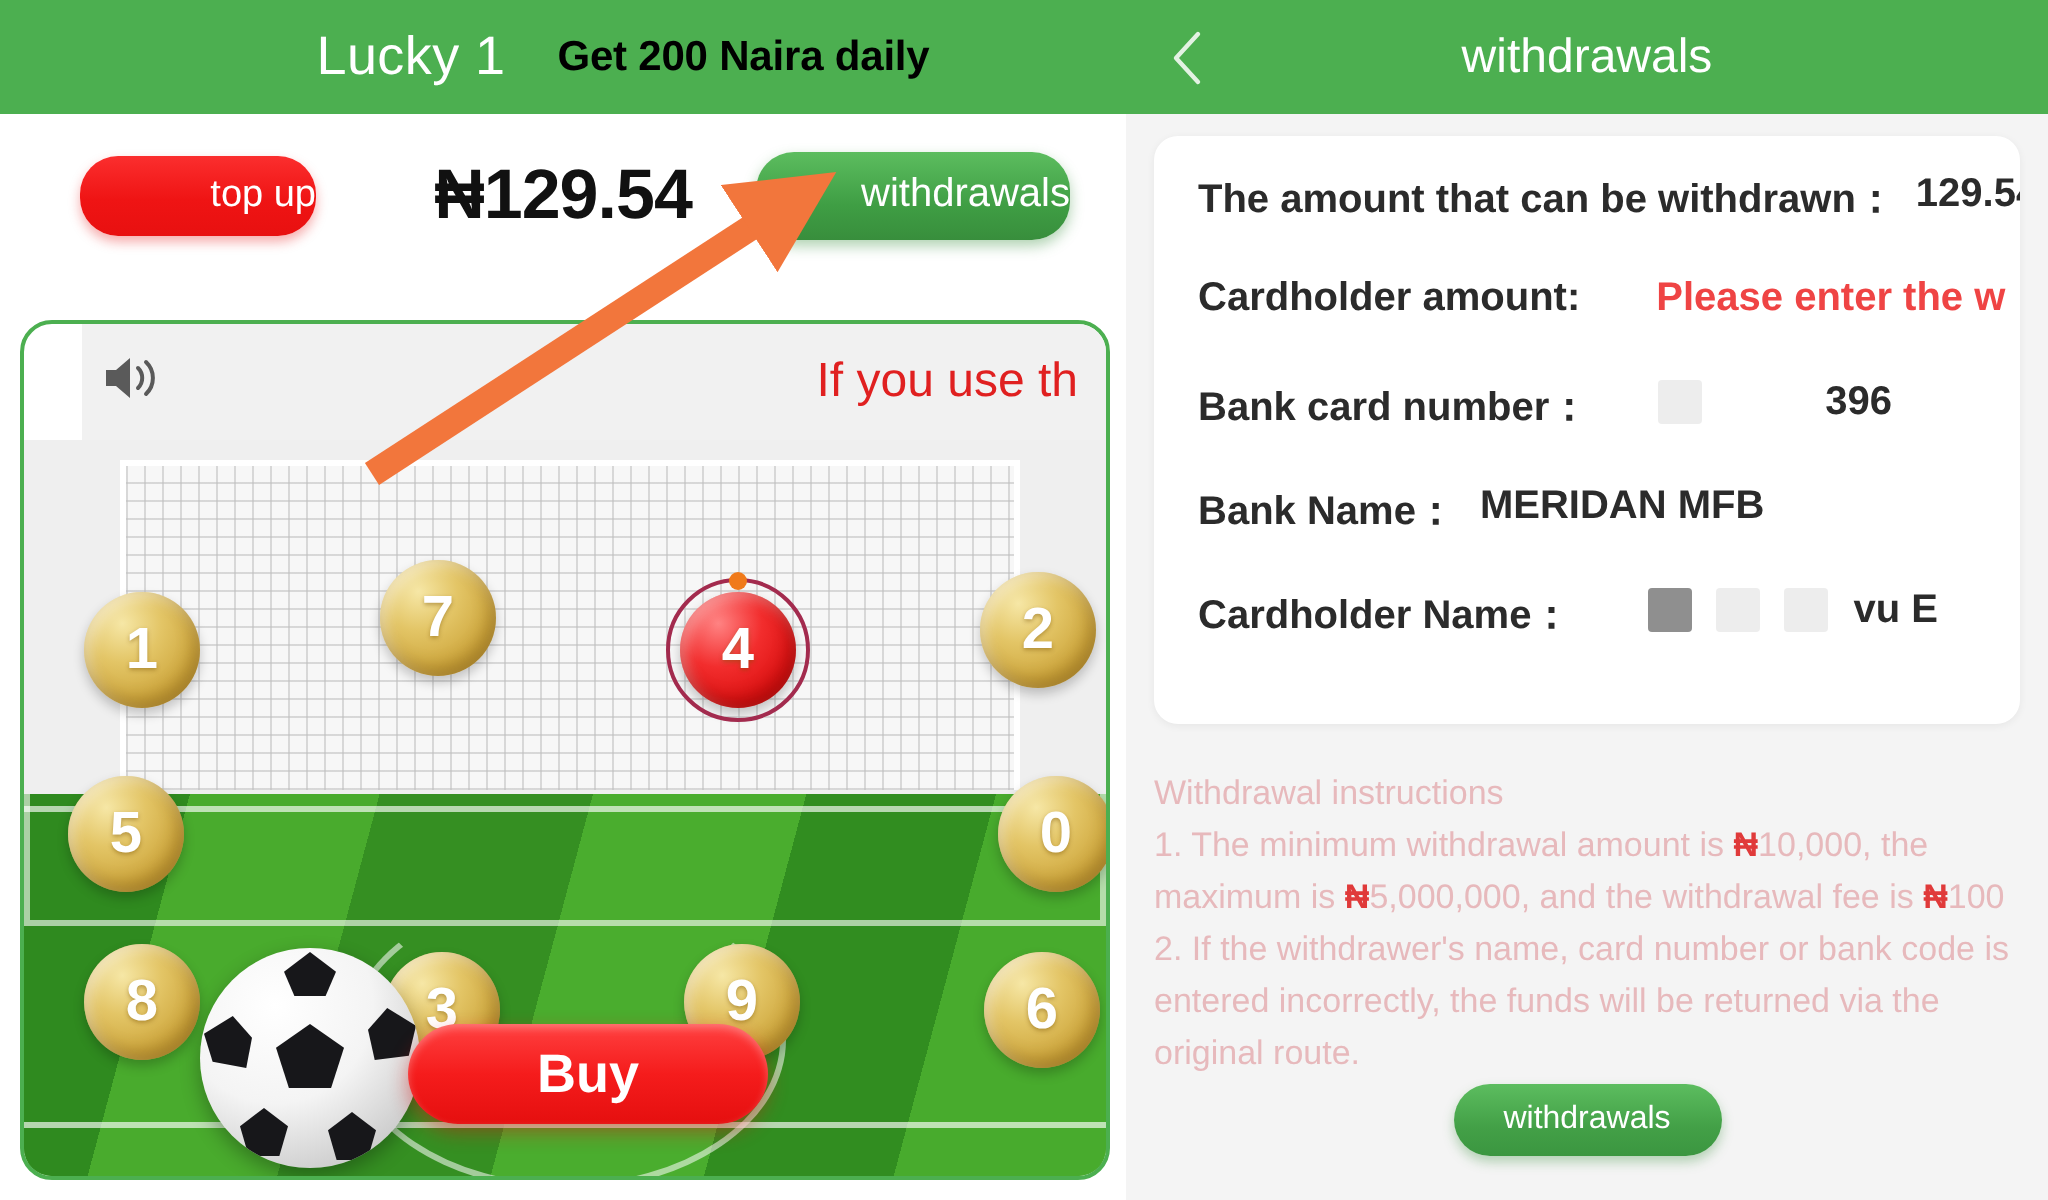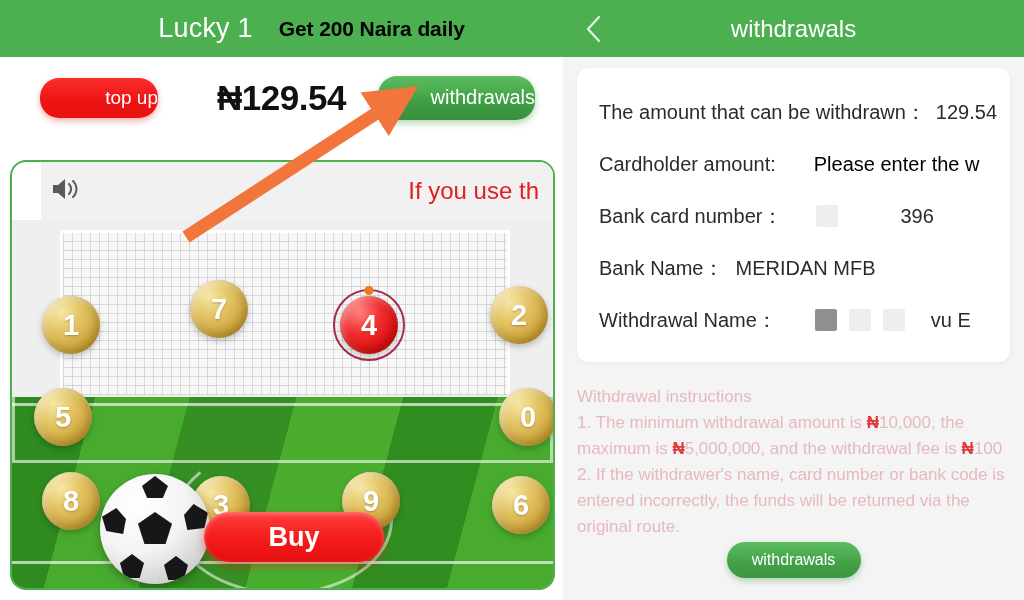--- a/index.html
+++ b/index.html
@@ -307,36 +307,36 @@
 
   .form-card {
     margin: 11px 14px 0 14px;
     background: #ffffff;
     border-radius: 12px;
     padding: 18px 0 16px 0;
     box-shadow: 0 1px 4px rgba(0,0,0,.06);
   }
   .form-row {
     display: flex;
-    align-items: center;
     height: 52px;
     padding: 0 0 0 22px;
     white-space: nowrap;
     overflow: hidden;
+    font-weight: bold;
   }
   .f-label {
     font-size: 20px;
     color: #2b2b2b;
   }
   .f-value {
     font-size: 20px;
     color: #2b2b2b;
     margin-left: 12px;
   }
-  .f-value.muted { color: #000000; }
+  .f-value.muted { color: #ef4444; }
   .f-value.wide  { margin-left: 38px; }
   .f-value.tight { margin-left: 10px; }
   .redact {
     display: inline-block;
     height: 22px;
     border-radius: 2px;
     vertical-align: middle;
   }
   .redact.light { background: #ededed; }
   .redact.dark  { background: #8f8f8f; }
@@ -477,25 +477,25 @@
         <span class="redact light" style="width:22px; margin-left:34px;"></span>
         <span class="f-value" style="margin-left:62px;">396</span>
       </div>
 
       <div class="form-row">
         <span class="f-label">Bank Name：</span>
         <span class="f-value" style="margin-left:12px;">MERIDAN MFB</span>
       </div>
 
       <div class="form-row">
-        <span class="f-label">Withdrawal Name：</span>
+        <span class="f-label">Cardholder Name：</span>
         <span class="redact dark" style="width:22px; margin-left:38px;"></span>
         <span class="redact light" style="width:22px; margin-left:12px;"></span>
         <span class="redact light" style="width:22px; margin-left:12px;"></span>
-        <span class="f-value" style="margin-left:26px;">vu E</span>
+        <span class="f-value" style="margin-left:13px;">vu E</span>
       </div>
     </div>
 
     <div class="instructions">
       <div class="ins-line">Withdrawal instructions</div>
       <div class="ins-line">
         <span>1. The minimum withdrawal amount is </span><span class="naira">₦</span><span>10,000, the maximum is </span><span class="naira">₦</span><span>5,000,000, and the withdrawal fee is </span><span class="naira">₦</span><span>100</span>
       </div>
       <div class="ins-line">2. If the withdrawer's name, card number or bank code is entered incorrectly, the funds will be returned via the original route.</div>
     </div>

